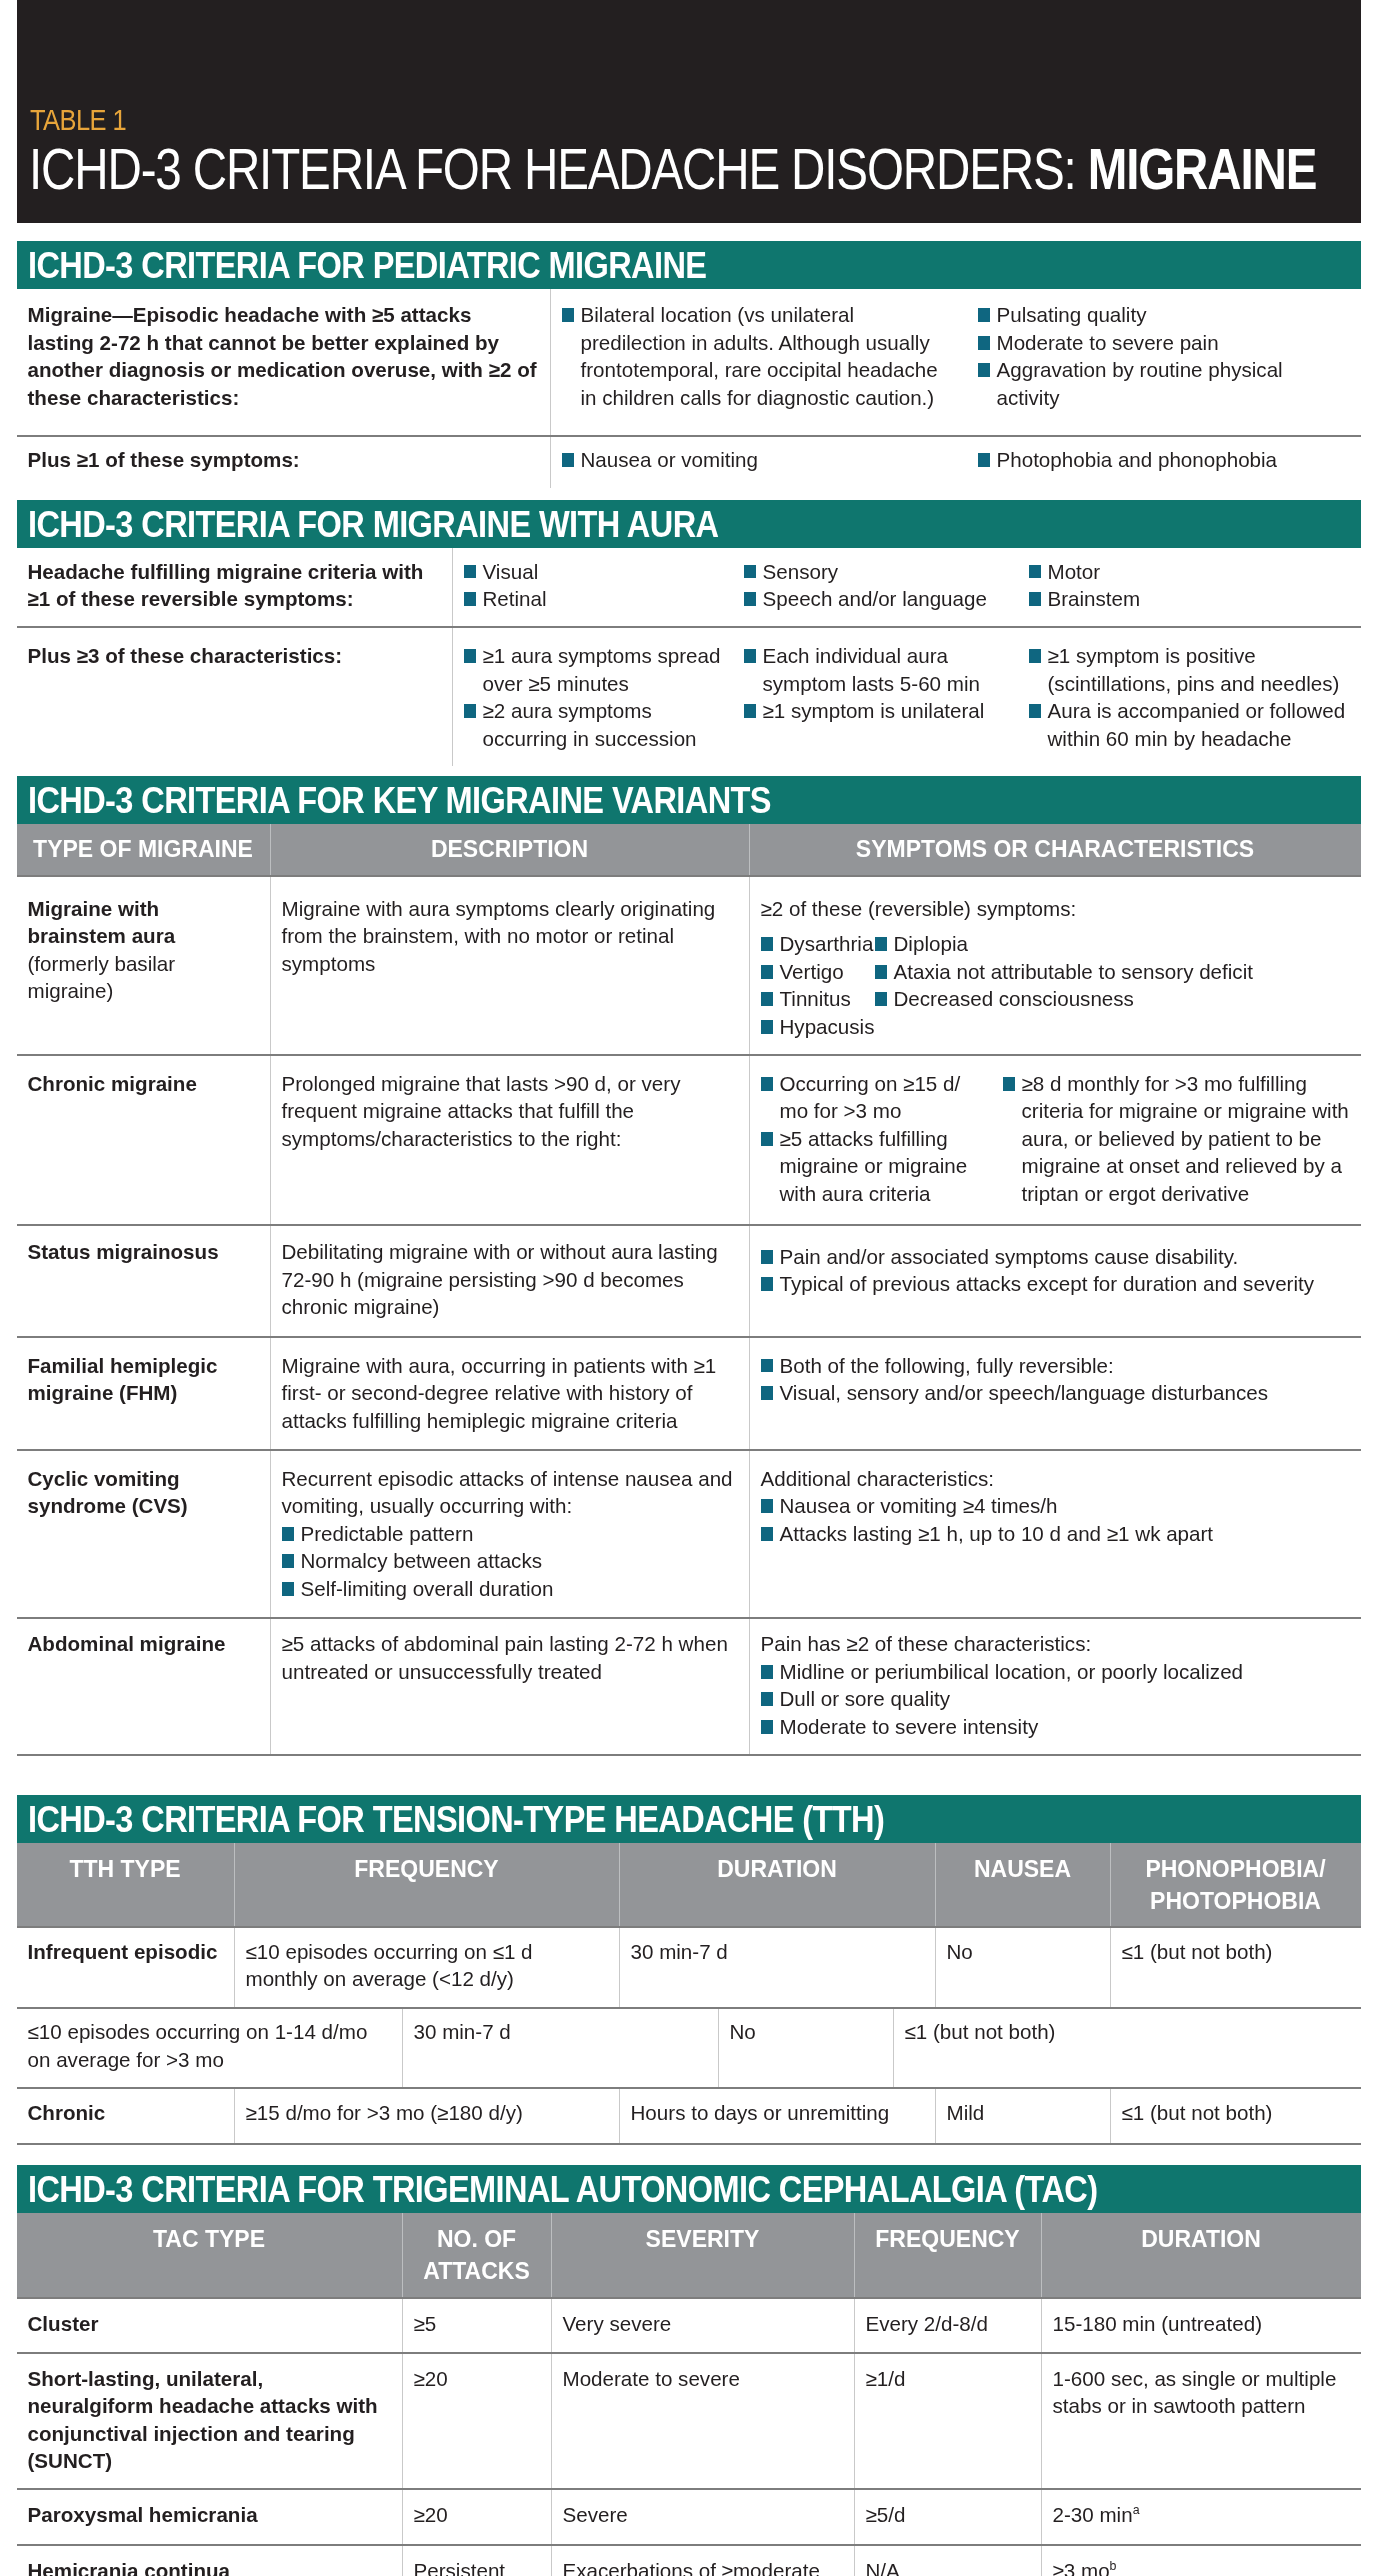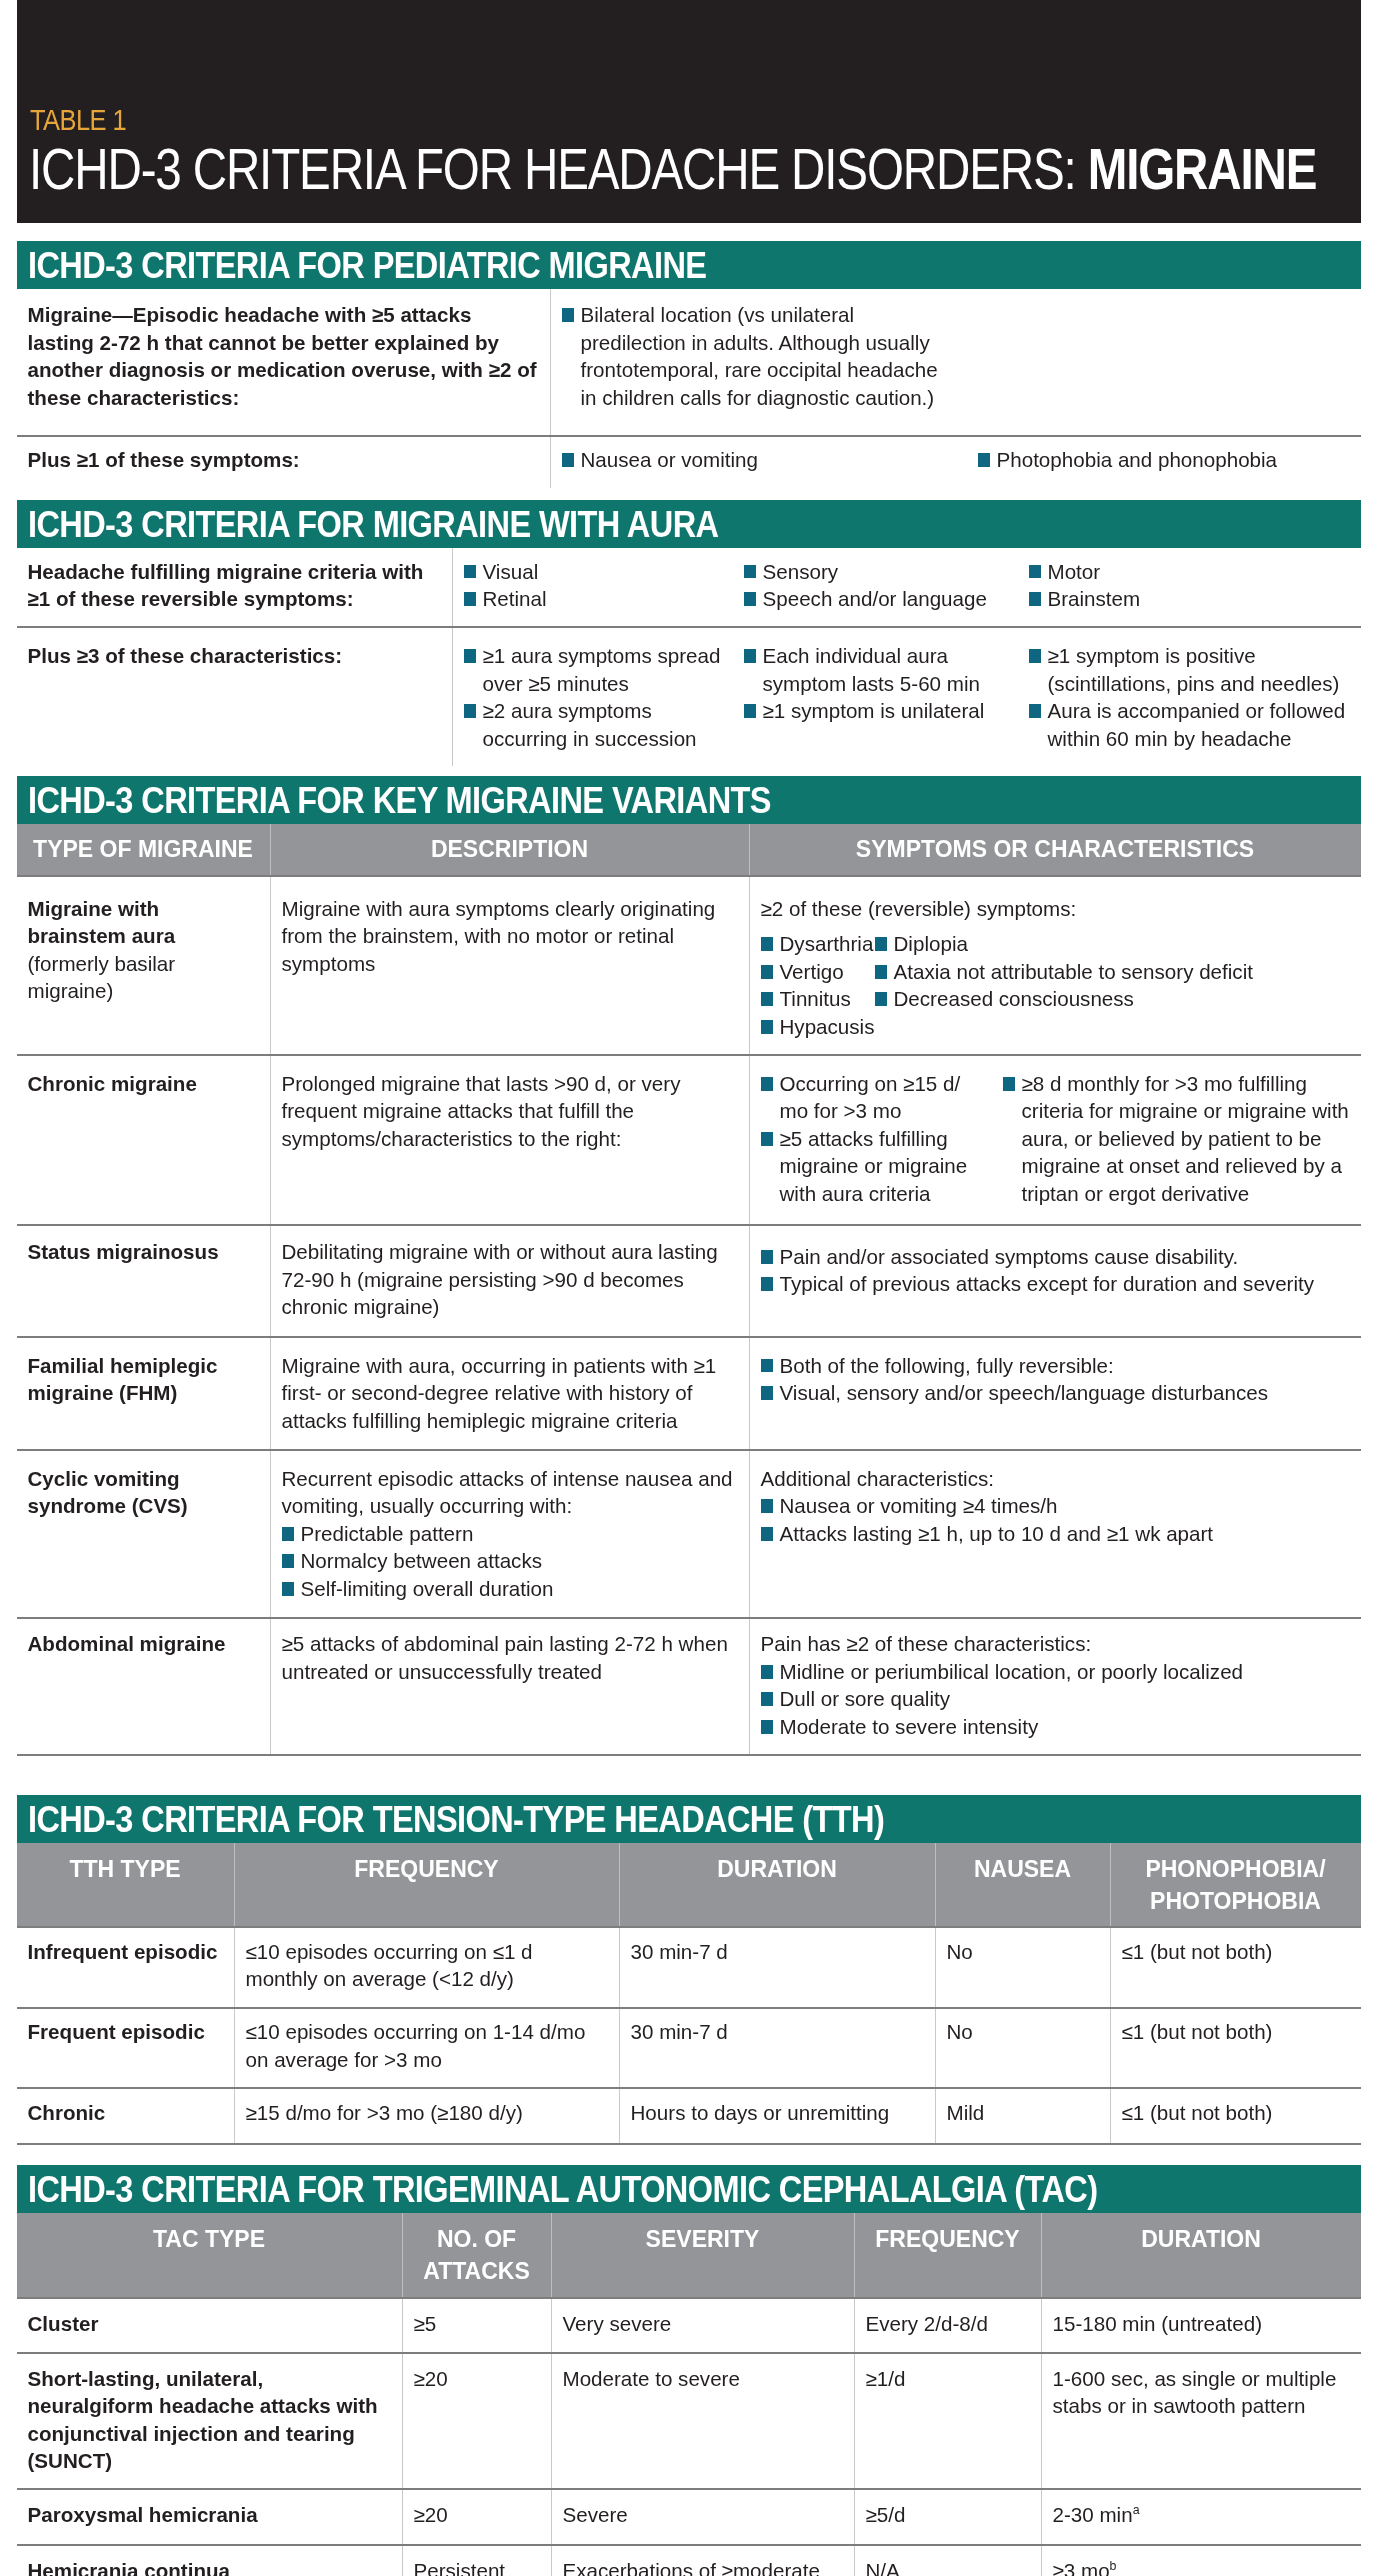--- a/index.html
+++ b/index.html
@@ -76,20 +76,27 @@
   <div style="height:18px"></div>
   <div class="sec-head"><span>ICHD-3 CRITERIA FOR PEDIATRIC MIGRAINE</span></div>
   <div>
     <div class="row">
       <div class="cell bold" style="width:533px;padding-top:12.4px;padding-bottom:23.4px">Migraine—Episodic headache with ≥5 attacks lasting 2-72 h that cannot be better explained by another diagnosis or medication overuse, with ≥2 of these characteristics:</div>
       <div class="cell" style="width:417px;padding-top:12.4px">
         <ul class="bl">
           <li>Bilateral location (vs unilateral predilection in adults. Although usually frontotemporal, rare occipital headache in children calls for diagnostic caution.)</li>
         </ul>
       </div>
+      <div class="cell" style="flex:1;border-left:none;padding-top:12.4px">
+        <ul class="bl">
+          <li>Pulsating quality</li>
+          <li>Moderate to severe pain</li>
+          <li>Aggravation by routine physical activity</li>
+        </ul>
+      </div>
     </div>
     <div class="row last">
       <div class="cell bold" style="width:533px;padding-top:9.6px;padding-bottom:13.8px">Plus ≥1 of these symptoms:</div>
       <div class="cell" style="width:417px;padding-top:9.6px">
         <ul class="bl">
             <li>Nausea or vomiting</li>
           </ul>
       </div>
       <div class="cell" style="flex:1;border-left:none;padding-top:9.6px">
         <ul class="bl">
@@ -259,21 +266,20 @@
   </div>
   <div>
     <div class="row">
       <div class="cell bold" style="width:217px;padding-top:9.6px">Infrequent episodic</div>
       <div class="cell" style="width:385px;padding-top:9.6px">≤10 episodes occurring on ≤1 d monthly on average (&lt;12 d/y)</div>
       <div class="cell" style="width:316px;padding-top:9.6px">30 min-7 d</div>
       <div class="cell" style="width:175px;padding-top:9.6px">No</div>
       <div class="cell" style="flex:1;padding-top:9.6px">≤1 (but not both)</div>
     </div>
     <div class="row">
-      <div class="cell bold" style="width:217px;padding-top:9.6px">Frequent episodic</div>
       <div class="cell" style="width:385px;padding-top:9.6px">≤10 episodes occurring on 1-14 d/mo on average for &gt;3 mo</div>
       <div class="cell" style="width:316px;padding-top:9.6px">30 min-7 d</div>
       <div class="cell" style="width:175px;padding-top:9.6px">No</div>
       <div class="cell" style="flex:1;padding-top:9.6px">≤1 (but not both)</div>
     </div>
     <div class="row">
       <div class="cell bold" style="width:217px;padding-top:9.6px;padding-bottom:16.5px">Chronic</div>
       <div class="cell" style="width:385px;padding-top:9.6px">≥15 d/mo for &gt;3 mo (≥180 d/y)</div>
       <div class="cell" style="width:316px;padding-top:9.6px">Hours to days or unremitting</div>
       <div class="cell" style="width:175px;padding-top:9.6px">Mild</div>

